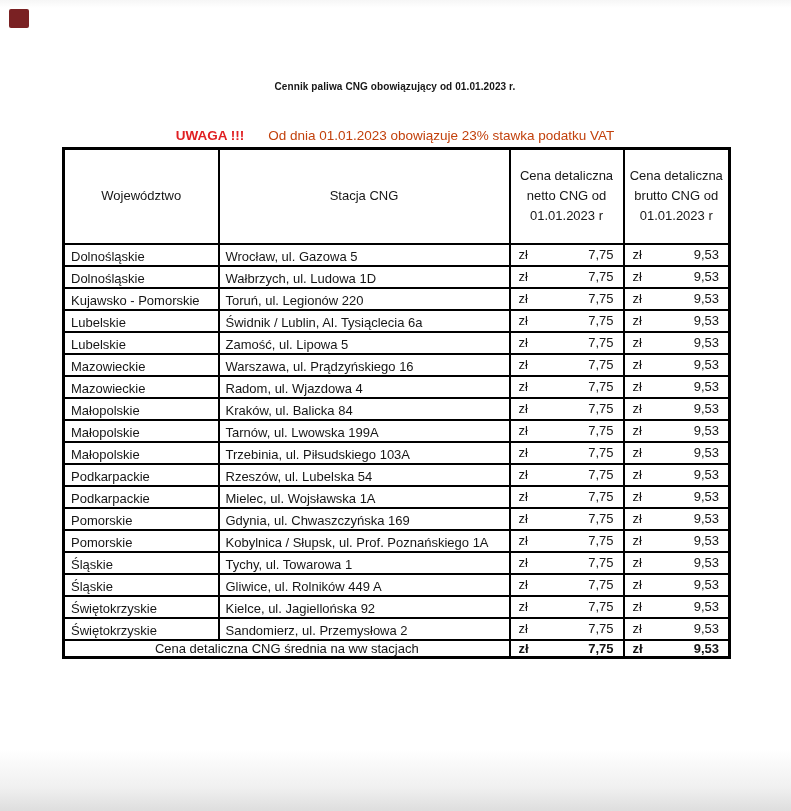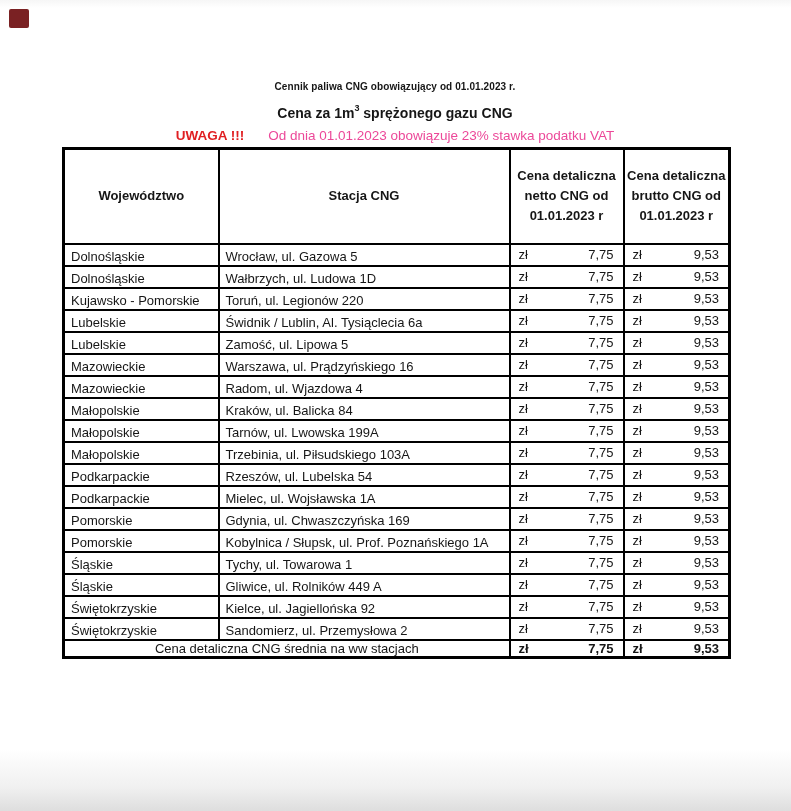--- a/index.html
+++ b/index.html
@@ -46,21 +46,21 @@
   }
   .price-table th, .price-table td {
     border: 2px solid #000;
     font-size: 13px;
     color: #161616;
     overflow: hidden;
     white-space: nowrap;
   }
   .price-table th {
     height: 95px;
-    font-weight: bold;
+    font-weight: normal;
     text-align: center;
     vertical-align: middle;
     white-space: normal;
     line-height: 1.55;
     padding: 0 2px;
     font-size: 13px;
   }
   .price-table tbody td { height: 22px; vertical-align: middle; }
   .cell-pad { padding: 3px 0 0 6px; }
 
@@ -79,23 +79,22 @@
 <body>
 
 <div class="page">
 
   <div class="top-shade"></div>
 
   <div class="brand-mark" style="background: rgb(122, 33, 35);"></div>
 
   <div class="title-block title-1">Cennik paliwa CNG obowiązujący od 01.01.2023 r.</div>
 
-  <div class="title-block title-2"><span>Cena za 1m</span><sup>3</sup><span> sprężonego gazu CNG</span></div>
-
-  <div class="title-block warning-line"><span class="warning-label" style="color: rgb(224, 31, 34);">UWAGA !!!</span><span class="warning-text" style="color: #ec4899;">Od dnia 01.01.2023 obowiązuje 23% stawka podatku VAT</span></div>
+
+  <div class="title-block warning-line"><span class="warning-label" style="color: rgb(224, 31, 34);">UWAGA !!!</span><span class="warning-text" style="color: #c2410c;">Od dnia 01.01.2023 obowiązuje 23% stawka podatku VAT</span></div>
 
   <table class="price-table">
     <colgroup>
       <col style="width:155px">
         <col style="width:291px">
         <col style="width:114px">
         <col style="width:106px">
     </colgroup>
     <thead>
       <tr>

